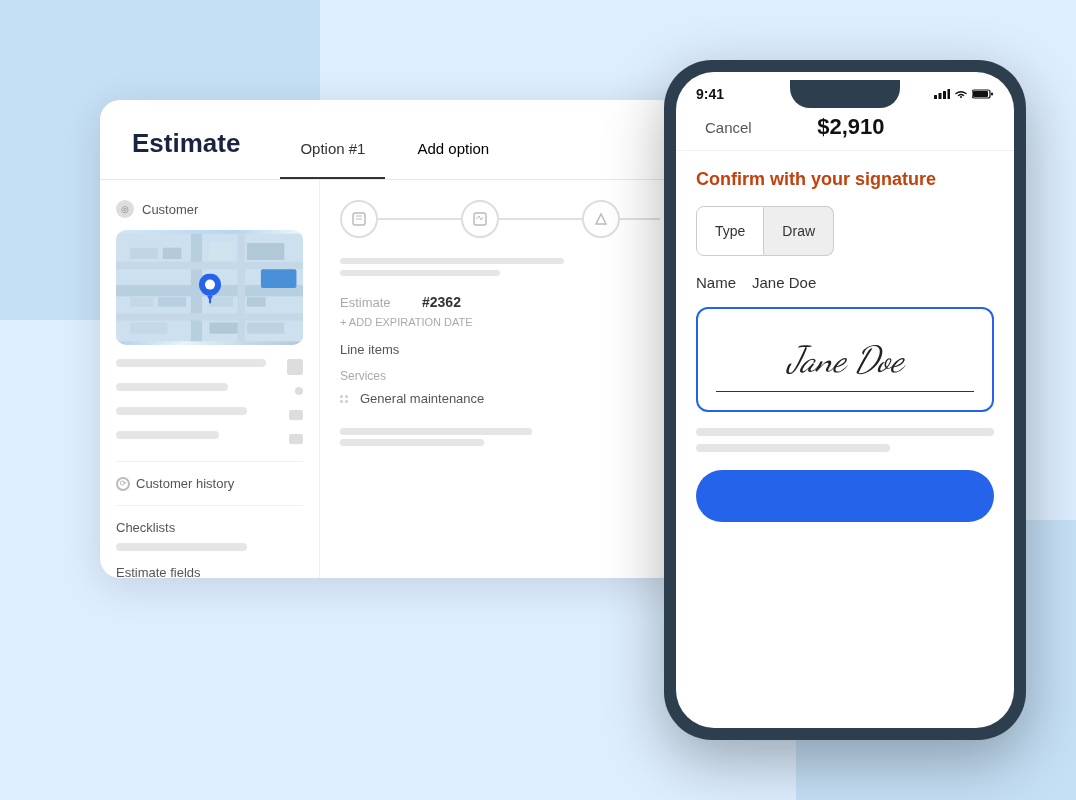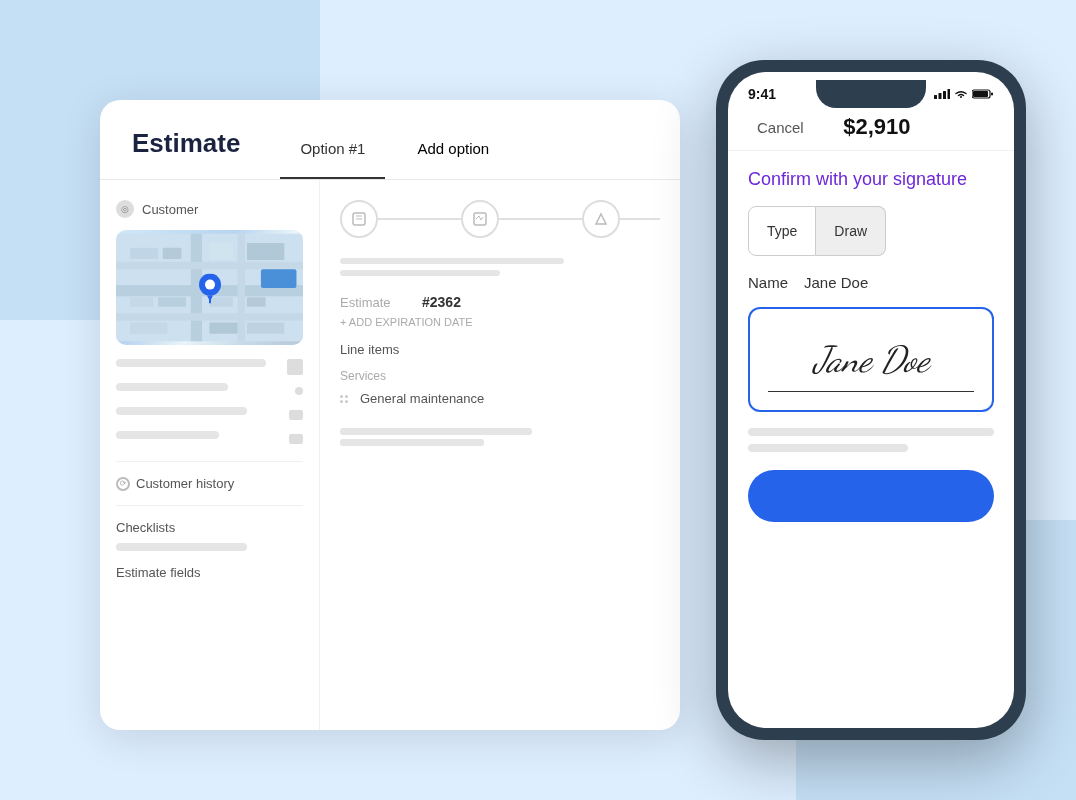--- a/index.html
+++ b/index.html
@@ -28,21 +28,21 @@
       background: #c5dff5;
       border-radius: 60% 0 0 0;
     }
 
     
     .desktop-card {
       position: absolute;
       top: 100px;
       left: 100px;
       width: 580px;
-      height: 630px;
+      height: 478px;
       background: #ffffff;
       border-radius: 20px;
       box-shadow: 0 8px 40px rgba(0,0,0,0.12);
       overflow: hidden;
     }
 
     .card-header {
       padding: 28px 32px 0 32px;
       display: flex;
       align-items: center;
@@ -294,21 +294,21 @@
       margin: 4px 0;
     }
     .service-bar.w60 { width: 60%; }
     .service-bar.w45 { width: 45%; }
 
     
     .phone-mockup {
       position: absolute;
       top: 60px;
       right: 50px;
-      width: 310px;
+      width: 362px;
       height: 680px;
       background: #2d3e4f;
       border-radius: 48px;
       padding: 12px;
       box-shadow: 0 20px 60px rgba(0,0,0,0.3);
     }
 
     .phone-inner {
       width: 100%;
       height: 100%;
@@ -375,22 +375,22 @@
       color: #111;
     }
 
     .phone-body {
       padding: 18px 20px;
       flex: 1;
     }
 
     .confirm-title {
       font-size: 18px;
-      font-weight: 400;
-      color: #6d28d9;
+      font-weight: 700;
+      color: #c2410c;
       margin-bottom: 16px;
     }
 
     .type-draw-toggle {
       display: flex;
       gap: 0;
       margin-bottom: 18px;
     }
 
     .toggle-btn {

